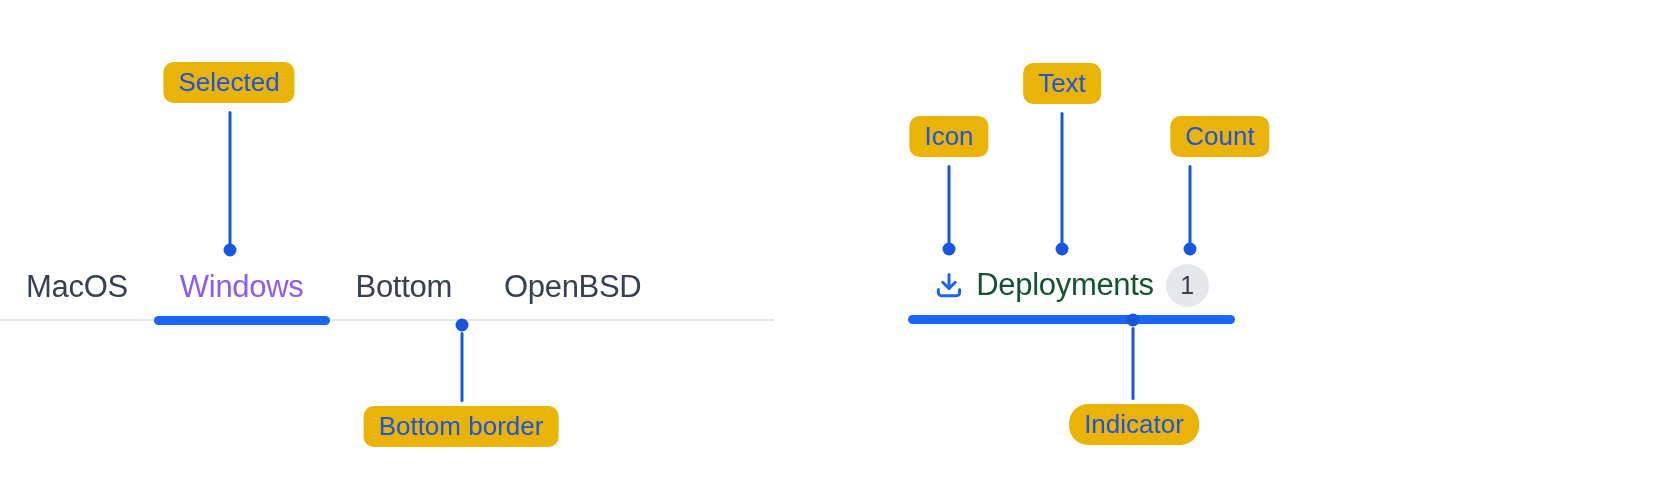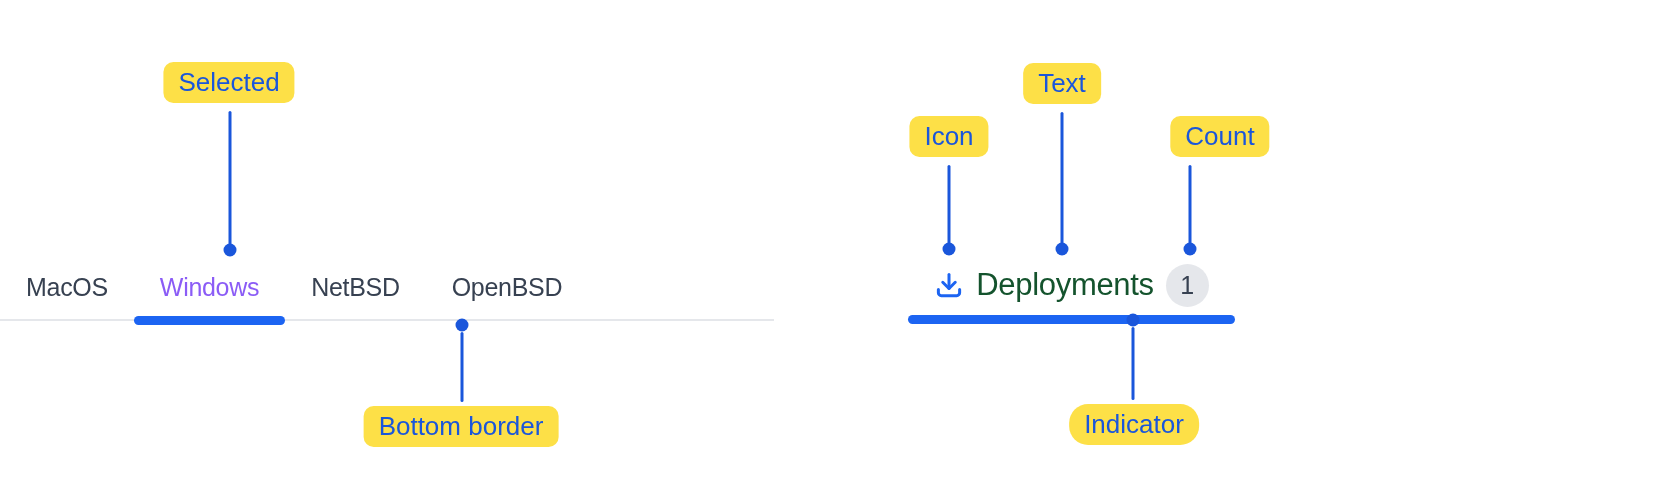--- a/index.html
+++ b/index.html
@@ -12,21 +12,21 @@
     font-family:"Liberation Sans", sans-serif;
   }
 
   
   .tabbar { position:absolute; left:0; top:255px; width:774px; }
   .tab-row { display:flex; }
   .tab {
     position:relative;
     padding:0 26px;
     height:64px; line-height:64px;
-    font-size:25px; font-weight:500;
+    font-size:31px; font-weight:500;
     letter-spacing:-0.3px;
     color:#374151;
     cursor:pointer;
     white-space:nowrap;
   }
   .tab.selected { color:#8b5cf6; }
   .tab-underline {
     position:absolute; left:0; right:0; bottom:-5.5px;
     height:9px; border-radius:5px;
     background:#1c64f2;
@@ -51,21 +51,21 @@
     font-size:25px; font-weight:500;
     display:flex; align-items:center; justify-content:center;
   }
   .indicator { height:9px; width:100%; border-radius:5px; background:#1c64f2; }
 
   
   .pill {
     position:absolute; transform:translateX(-50%);
     height:41px; line-height:41px; padding:0 15px;
     border-radius:10px;
-    background:#fde047; color:#1a56db;
+    background:#eab308; color:#1a56db;
     font-size:26px; font-weight:500;
     white-space:nowrap;
   }
   .vline {
     position:absolute; transform:translateX(-50%);
     width:3px; border-radius:2px;
     background:#1a56db;
   }
   .dot {
     position:absolute; transform:translate(-50%,-50%);
@@ -82,21 +82,21 @@
   <div class="tabbar">
     <div class="tab-row">
       <div class="tab">
         <span>MacOS</span>
       </div>
       <div class="tab selected">
         <span>Windows</span>
         <div class="tab-underline"></div>
       </div>
       <div class="tab">
-        <span>NetBSD</span>
+        <span>Bottom</span>
       </div>
       <div class="tab">
         <span>OpenBSD</span>
       </div>
     </div>
     <div class="rule"></div>
   </div>
 
   <div class="dep-tab">
     <div class="dep-content">

